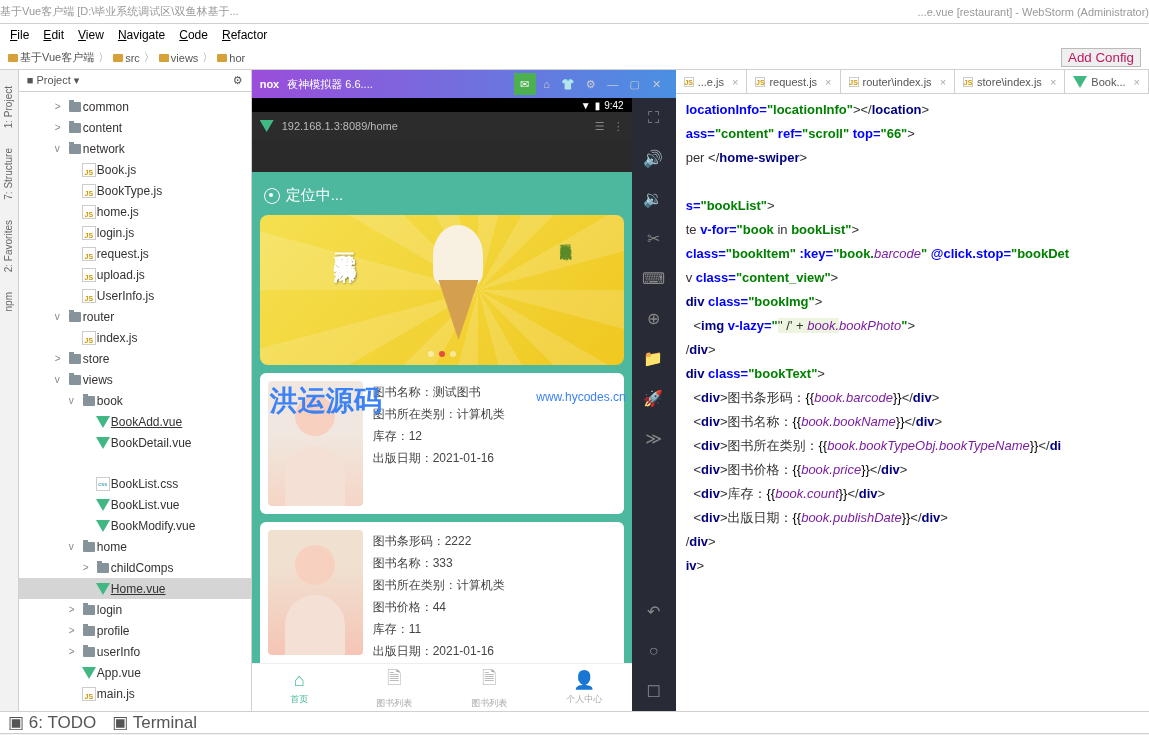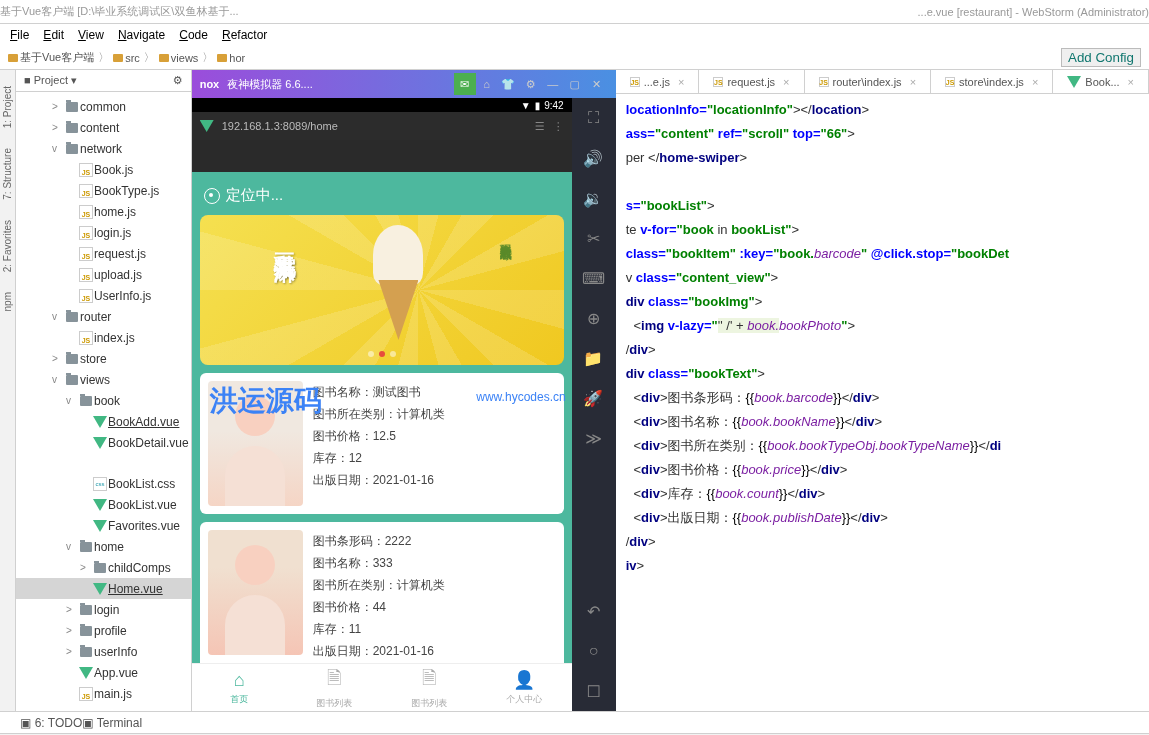--- a/index.html
+++ b/index.html
@@ -12,21 +12,21 @@
     
     .menubar { height: 22px; display: flex; align-items: center; padding: 0 4px; gap: 2px; }
     .menubar span { padding: 2px 6px; cursor: pointer; }
     .menubar span u { text-decoration: underline; }
     
     
     .breadcrumb { height: 24px; display: flex; align-items: center; padding: 0 8px; border-bottom: 1px solid #d0d0d0; gap: 4px; font-size: 11px; }
     .breadcrumb .crumb { color: #555; display: flex; align-items: center; gap: 2px; }
     .breadcrumb .sep { color: #888; }
     .folder-ico { display:inline-block; width:10px; height:8px; background:#d8a038; border-radius:1px; }
-    .add-config { margin-left: auto; border: 1px solid #bbb; padding: 1px 6px; color: #0f766e; }
+    .add-config { margin-left: auto; border: 1px solid #bbb; padding: 1px 6px; color: #be185d; }
     
     
     .main { display: flex; height: calc(100% - 94px); }
     
     
     .gutter { width: 20px; background: #f2f2f2; border-right: 1px solid #d0d0d0; display: flex; flex-direction: column; align-items: center; padding-top: 8px; }
     .gutter-tab { writing-mode: vertical-rl; transform: rotate(180deg); font-size: 10px; color: #666; padding: 8px 2px; margin-bottom: 4px; }
     
     
     .project { width: 248px; background: #fff; border-right: 1px solid #d0d0d0; display: flex; flex-direction: column; }
@@ -90,32 +90,32 @@
     .tab { flex: 1; display: flex; flex-direction: column; align-items: center; justify-content: center; font-size: 9px; color: #aaa; gap: 2px; }
     .tab.active { color: #4db89e; }
     .tab-icon { font-size: 18px; }
     
     .emu-side { width: 44px; background: #282b36; display: flex; flex-direction: column; margin-top: 28px; }
     .side-btn { height: 40px; display: flex; align-items: center; justify-content: center; color: #888; font-size: 16px; }
     
     
     .editor { flex: 1; display: flex; flex-direction: column; background: #fff; }
     .editor-tabs { height: 24px; display: flex; border-bottom: 1px solid #d0d0d0; font-size: 11px; overflow: hidden; }
-    .editor-tab { padding: 4px 14px; display: flex; align-items: center; gap: 4px; border-right: 1px solid #d0d0d0; color: #555; white-space: nowrap; }
+    .editor-tab { padding: 4px 8px; display: flex; align-items: center; gap: 4px; border-right: 1px solid #d0d0d0; color: #555; white-space: nowrap; }
     .editor-tab .ico-small { width: 10px; height: 10px; }
     .code { flex: 1; padding: 4px 10px; font-family: Consolas, monospace; font-size: 13px; line-height: 24px; color: #333; overflow: hidden; white-space: pre; }
     .code .tag { color: #000080; font-weight: bold; }
     .code .attr { color: #0000ff; font-weight: bold; }
     .code .str { color: #008000; font-weight: bold; }
     .code .brace { color: #000; }
     .code .expr { color: #7b1fa2; font-style: italic; }
     .code .hl { background: #edf5e0; }
     
     
-    .bottom { display: flex; height: 22px; border-top: 1px solid #d0d0d0; font-size: 12px; color: #555; align-items: center; padding: 0 20px; }
+    .bottom { display: flex; height: 22px; border-top: 1px solid #d0d0d0; font-size: 17px; color: #555; align-items: center; padding: 0 8px; gap: 16px; }
     .statusbar { height: 22px; border-top: 1px solid #d0d0d0; display: flex; align-items: center; justify-content: flex-end; padding: 0 12px; font-size: 11px; color: #666; background: #f2f2f2; }
   </style>
 </head>
 <body>
 
 <div class="titlebar">
   <span class="titlebar-left">基于Vue客户端 [D:\毕业系统调试区\双鱼林基于...</span>
   <span>...e.vue [restaurant] - WebStorm (Administrator)</span>
 </div>
 
@@ -298,21 +298,21 @@
           <span class="ico">
             <span class="ico-vue"></span>
           </span>
           <span>BookList.vue</span>
         </div>
         <div class="tree-node" style="padding-left: 64px;">
           <span class="toggle"></span>
           <span class="ico">
             <span class="ico-vue"></span>
           </span>
-          <span>Favorites.vue</span>
+          <span>BookModify.vue</span>
         </div>
         <div class="tree-node" style="padding-left: 50px;">
           <span class="toggle">v</span>
           <span class="ico">
             <span class="ico-folder"></span>
           </span>
           <span>home</span>
         </div>
         <div class="tree-node" style="padding-left: 64px;">
           <span class="toggle">&gt;</span>
@@ -413,21 +413,20 @@
         <div class="watermark2">www.hycodes.cn</div>
         <div id="book-list">
             <div class="book-card">
               <div class="book-img p1">
                 <div class="avatar"></div>
                 <div class="body-shape"></div>
               </div>
   <div class="book-info">
                 <div>图书名称：测试图书</div>
                 <div>图书所在类别：计算机类</div>
-    <div>图书价格：12.5</div>
                 <div>库存：12</div>
                 <div>出版日期：2021-01-16</div>
   </div>
             </div>
             <div class="book-card">
               <div class="book-img p2">
                 <div class="avatar"></div>
                 <div class="body-shape"></div>
               </div>
   <div class="book-info">

